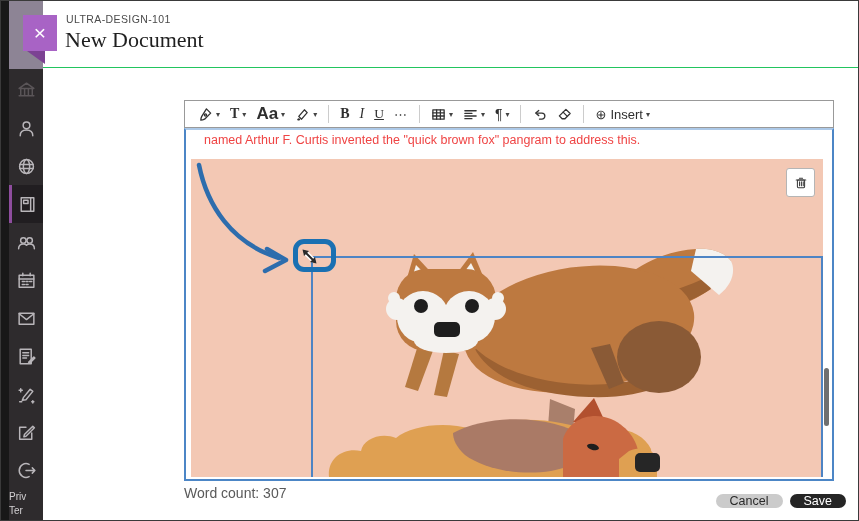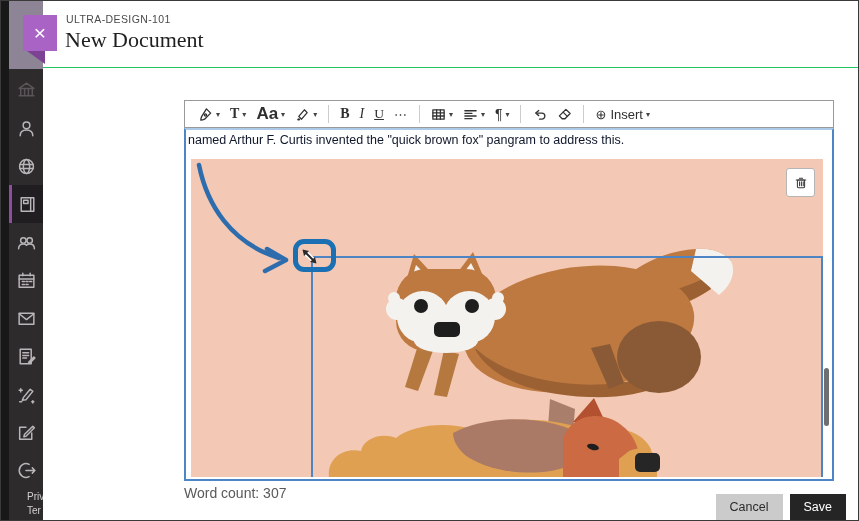--- a/index.html
+++ b/index.html
@@ -11,21 +11,21 @@
   
   .rail{position:absolute;left:0;top:0;width:8px;height:100%;background:#181818;}
   .sidebar{position:absolute;left:8px;top:0;width:34px;height:100%;background:#2e2b2d;}
   .sidebar-tint{position:absolute;left:0;top:0;width:34px;height:68px;background:#8d8495;}
   .nav-items{position:absolute;left:0;top:70px;width:34px;display:flex;flex-direction:column;}
   .nav-item{height:38px;display:flex;align-items:center;justify-content:center;box-sizing:border-box;}
   .nav-item svg{width:21px;height:21px;stroke:#b9b6ba;fill:none;stroke-width:1.4;stroke-linecap:round;stroke-linejoin:round;}
   .nav-item.active{background:#211e21;border-left:3px solid #8e4d9e;}
   .nav-item.dim svg{stroke:#5a5558;}
   .sidebar-footer{position:absolute;left:0;bottom:2px;width:34px;overflow:hidden;
-    font-size:10px;color:#d2d0d2;line-height:14px;padding-left:18px;box-sizing:border-box;white-space:nowrap;}
+    font-size:10px;color:#d2d0d2;line-height:14px;box-sizing:border-box;white-space:nowrap;}
   
   .close-btn{position:absolute;left:22px;top:14px;width:34px;height:36px;background:#a863c5;
     color:#fff;font-size:21px;line-height:36px;text-align:center;z-index:30;cursor:pointer;}
   .close-flap{position:absolute;left:26px;top:50px;width:18px;height:13px;background:#7c4293;
     clip-path:polygon(0 0,100% 0,100% 100%);z-index:29;}
   
   .header{position:absolute;left:42px;top:0;right:0;height:66px;background:#fff;border-bottom:2px solid #22c55e;}
   .course-code{position:absolute;left:23px;top:12px;font-size:10.5px;letter-spacing:.4px;color:#4a4a4a;}
   .page-title{position:absolute;left:22px;top:26px;font-family:"Liberation Serif",serif;font-size:22px;color:#1f1f1f;}
   
@@ -43,39 +43,39 @@
   .u-label{text-decoration:underline;font-size:13.5px;font-family:"Liberation Serif",serif;}
   .more-label{font-size:13px;letter-spacing:1px;}
   .para-label{font-size:14px;}
   .t-label{font-size:14px;font-weight:bold;}
   .aa-label{font-size:17px;font-weight:bold;}
   .insert-label{font-size:13px;margin-left:4px;}
   .plus-glyph{font-size:13px;}
   
   .content{position:absolute;left:141px;top:60px;width:650px;height:353px;box-sizing:border-box;
     background:#fff;border:2px solid #4c86c6;border-top:2px solid #adc9e8;overflow:hidden;}
-  .editor-text{margin:3px 0 0 2px;font-size:12.5px;color:#0f172a;white-space:nowrap;margin-left:-2px;padding-left:4px;}
+  .editor-text{margin:3px 0 0 2px;font-size:12.5px;color:#ef4444;white-space:nowrap;margin-left:-2px;padding-left:20px;}
   
   .image-wrap{position:absolute;left:5px;top:29px;width:632px;height:318px;background:#f3c8b4;overflow:hidden;}
   .art{position:absolute;left:0;top:0;width:100%;height:100%;}
   .sel-top{position:absolute;left:120px;top:97px;right:0;height:2px;background:#4d84c4;z-index:6;}
   .sel-left{position:absolute;left:120px;top:97px;width:2px;bottom:0;background:#4d84c4;z-index:6;}
   .sel-right{position:absolute;right:0;top:97px;width:2px;bottom:0;background:#4d84c4;z-index:6;}
   .arrow-svg{position:absolute;left:0;top:0;z-index:7;}
   .handle-box{position:absolute;left:102px;top:80px;width:33px;height:23px;border:5px solid #1a70b2;
     border-radius:11px;z-index:8;}
   .cursor-svg{position:absolute;left:110px;top:89px;z-index:9;}
   .trash-btn{position:absolute;right:8px;top:9px;width:27px;height:27px;background:#fff;border:1px solid #b5b5b5;
     border-radius:3px;display:flex;align-items:center;justify-content:center;z-index:10;cursor:pointer;}
   .trash-btn svg{width:16px;height:16px;stroke:#3a3a3a;fill:none;stroke-width:1.3;stroke-linecap:round;}
   .scroll-thumb{position:absolute;right:3px;top:238px;width:5px;height:58px;background:#6f6f6f;border-radius:3px;z-index:11;}
   
   .word-count{position:absolute;left:141px;top:417px;font-size:14px;color:#595959;}
   .actions{position:absolute;right:12px;top:426px;display:flex;gap:7px;}
-  .btn{font-size:12.5px;padding:6px 14px;border:none;border-radius:0;cursor:pointer;
+  .btn{font-size:12.5px;padding:0 14px;border:none;border-radius:7px;cursor:pointer;
     font-family:"Liberation Sans",sans-serif;}
   .btn-cancel{background:#cbcbcb;color:#2b2b2b;}
   .btn-save{background:#252525;color:#fff;}
 </style>
 </head>
 <body>
 
 <div id="app">
 
   <div class="rail"></div>

